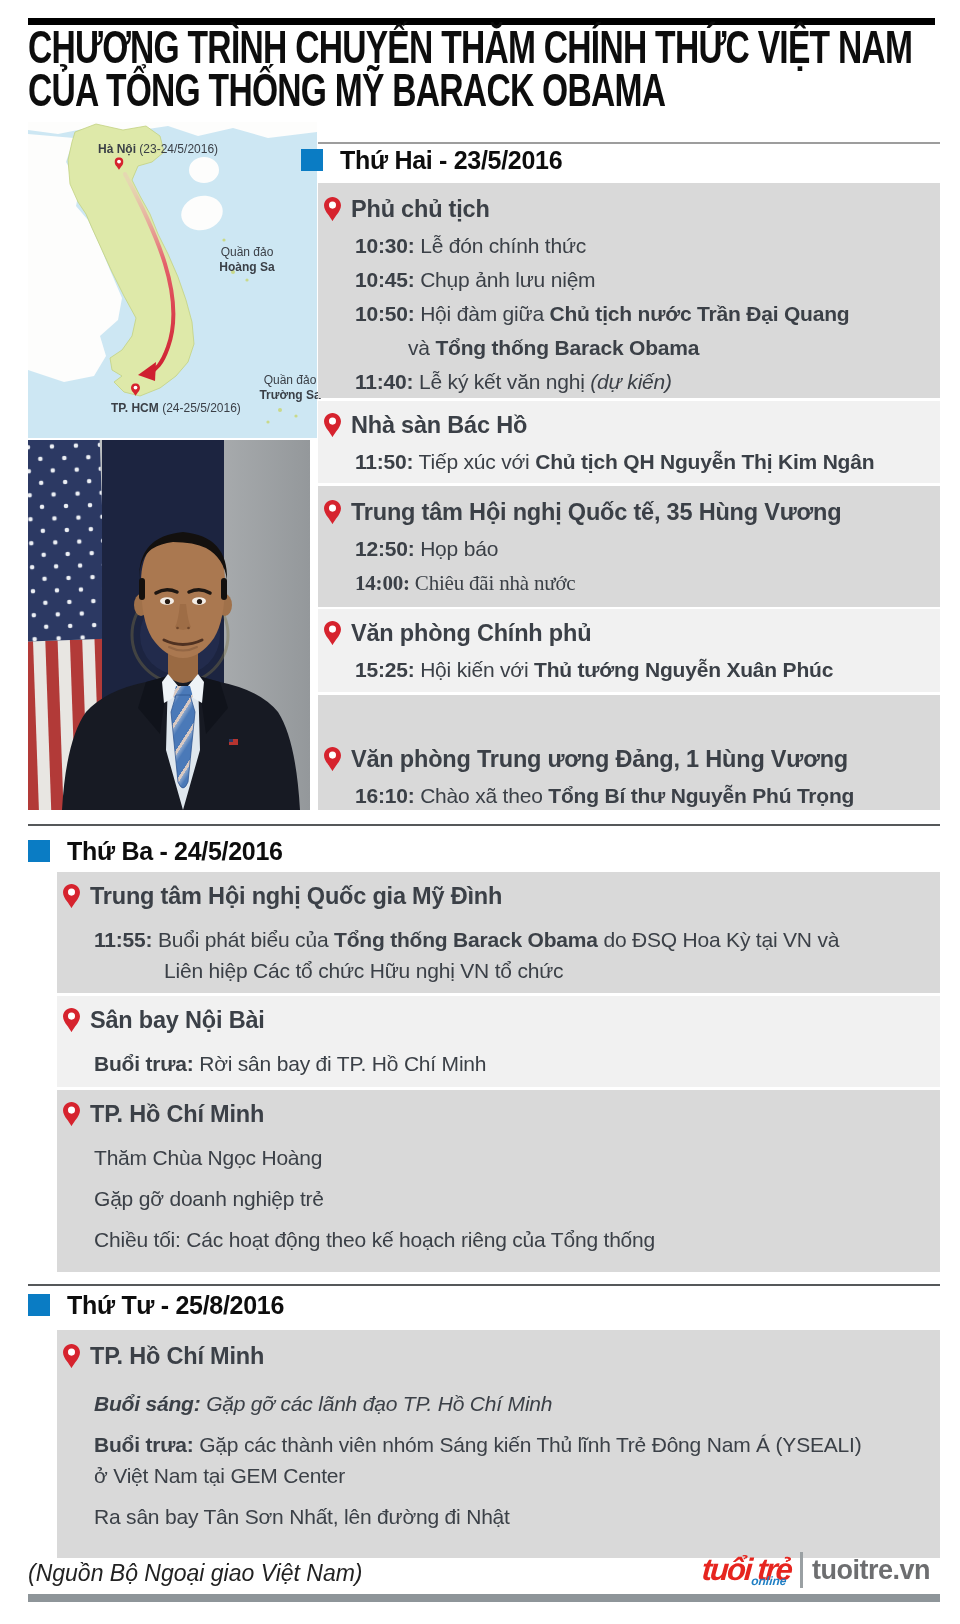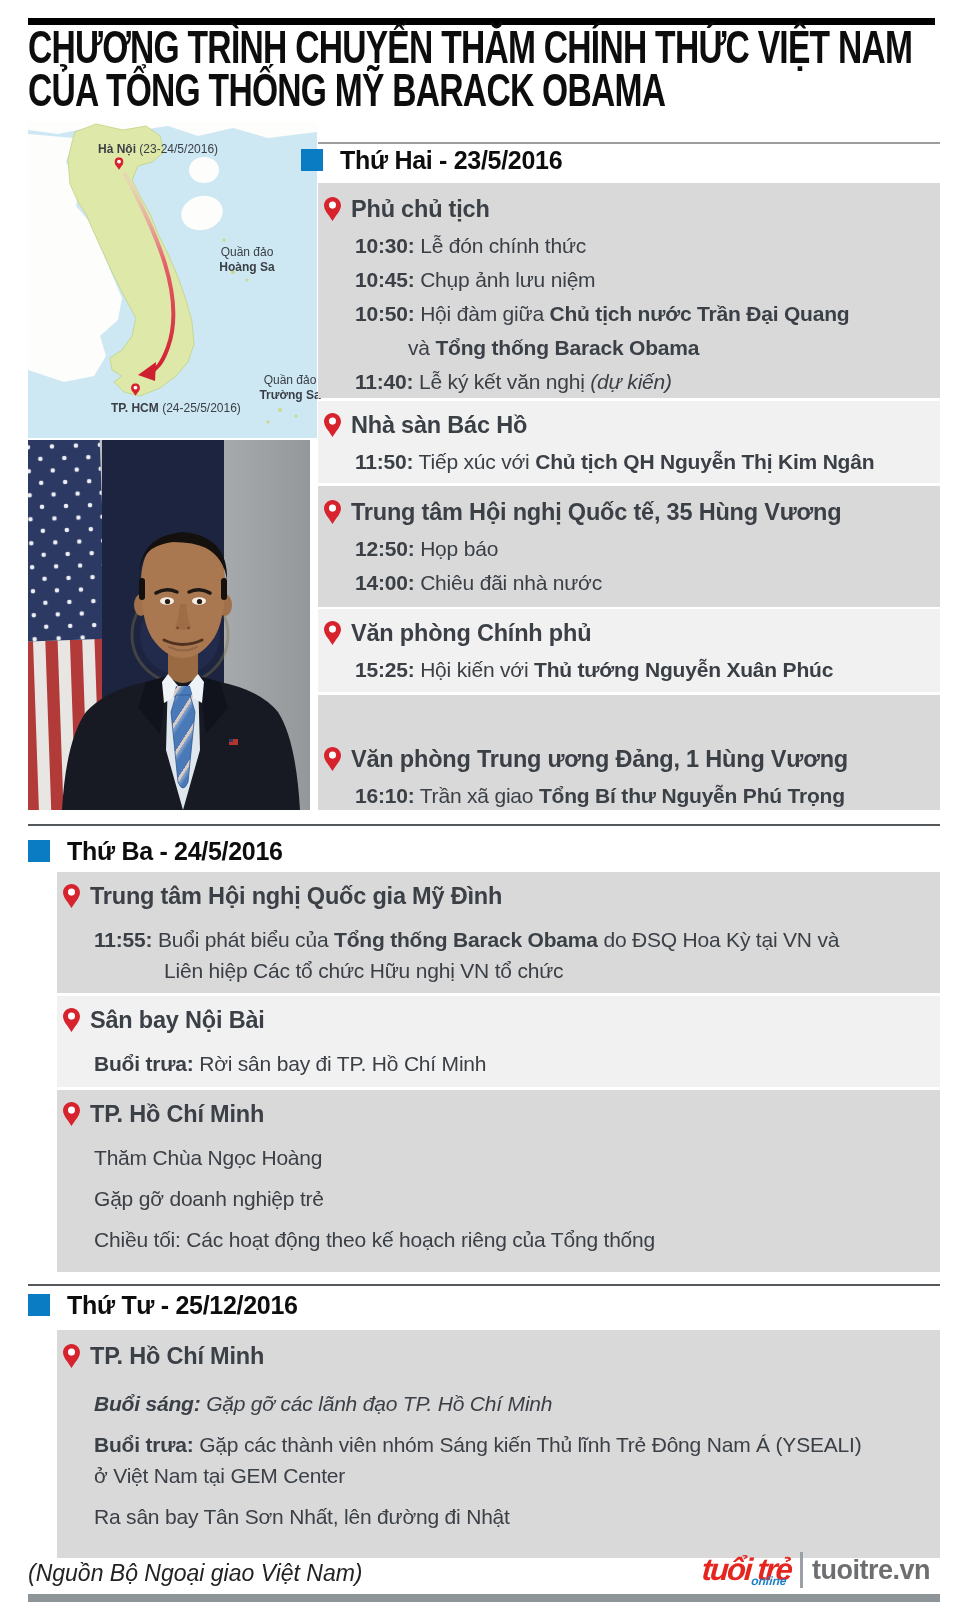--- a/index.html
+++ b/index.html
@@ -204,21 +204,21 @@
       <div class="loc-row">
         <svg class="pin-svg" viewBox="0 0 24 34">
           <use href="#pin"></use>
         </svg>
         <span class="loc-title">Trung tâm Hội nghị Quốc tế, 35 Hùng Vương</span>
       </div>
       <div class="entries" style="padding-top: 4px;">
         <div class="entry" style="margin-bottom: 0px;">
           <div class="line" style="line-height: 34px;"><span class="seg-b">12:50:</span><span> Họp báo</span></div>
         </div>
-        <div class="entry" style="margin-bottom: 0px;">
+        <div class="entry" style="margin-bottom: 0px; font-family: Liberation Serif, serif;">
           <div class="line" style="line-height: 34px;"><span class="seg-b">14:00:</span><span> Chiêu đãi nhà nước</span></div>
         </div>
       </div>
     </div>
     <div class="block light" style="left: 318px; top: 609px; width: 622px; height: 83px; padding-top: 8px;">
       <div class="loc-row">
         <svg class="pin-svg" viewBox="0 0 24 34">
           <use href="#pin"></use>
         </svg>
         <span class="loc-title">Văn phòng Chính phủ</span>
@@ -231,21 +231,21 @@
     </div>
     <div class="block" style="left: 318px; top: 695px; width: 622px; height: 115px; padding-top: 48px;">
       <div class="loc-row">
         <svg class="pin-svg" viewBox="0 0 24 34">
           <use href="#pin"></use>
         </svg>
         <span class="loc-title">Văn phòng Trung ương Đảng, 1 Hùng Vương</span>
       </div>
       <div class="entries" style="padding-top: 4px;">
         <div class="entry" style="margin-bottom: 0px;">
-          <div class="line" style="line-height: 34px;"><span class="seg-b">16:10:</span><span> Trần xã giao </span><span class="seg-b">Tổng Bí thư Nguyễn Phú Trọng</span></div>
+          <div class="line" style="line-height: 34px;"><span class="seg-b">16:10:</span><span> Chào xã theo </span><span class="seg-b">Tổng Bí thư Nguyễn Phú Trọng</span></div>
         </div>
       </div>
     </div>
     <div class="abs day-header" style="left: 28px; top: 838px;">
       <div class="day-square"></div>
       <div class="day-label">Thứ Ba - 24/5/2016</div>
     </div>
     <div class="block" style="left: 57px; top: 872px; width: 883px; height: 121px; padding-top: 8px;">
       <div class="loc-row">
         <svg class="pin-svg" viewBox="0 0 24 34">
@@ -287,21 +287,21 @@
         <div class="entry" style="margin-bottom: 10px;">
           <div class="line" style="line-height: 31px;"><span>Gặp gỡ doanh nghiệp trẻ</span></div>
         </div>
         <div class="entry" style="margin-bottom: 10px;">
           <div class="line" style="line-height: 31px;"><span>Chiều tối: Các hoạt động theo kế hoạch riêng của Tổng thống</span></div>
         </div>
       </div>
     </div>
     <div class="abs day-header" style="left: 28px; top: 1292px;">
       <div class="day-square"></div>
-      <div class="day-label">Thứ Tư - 25/12/2016</div>
+      <div class="day-label">Thứ Tư - 25/8/2016</div>
     </div>
     <div class="block" style="left: 57px; top: 1330px; width: 883px; height: 228px; padding-top: 10px;">
       <div class="loc-row">
         <svg class="pin-svg" viewBox="0 0 24 34">
           <use href="#pin"></use>
         </svg>
         <span class="loc-title">TP. Hồ Chí Minh</span>
       </div>
       <div class="entries" style="padding-top: 16px;">
         <div class="entry" style="margin-bottom: 10px; font-style: italic;">

